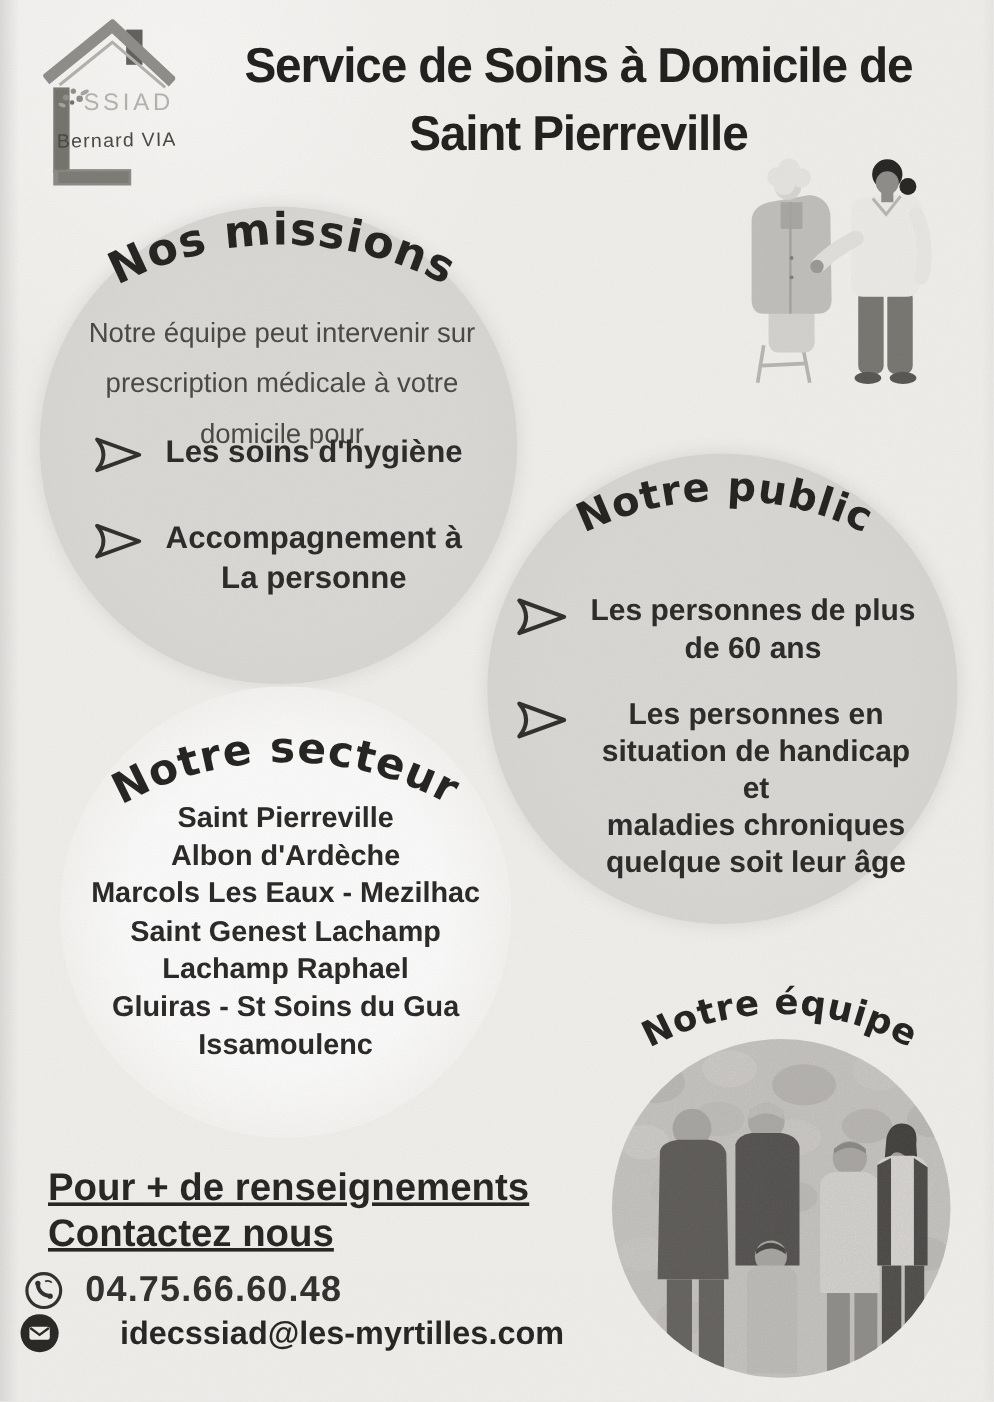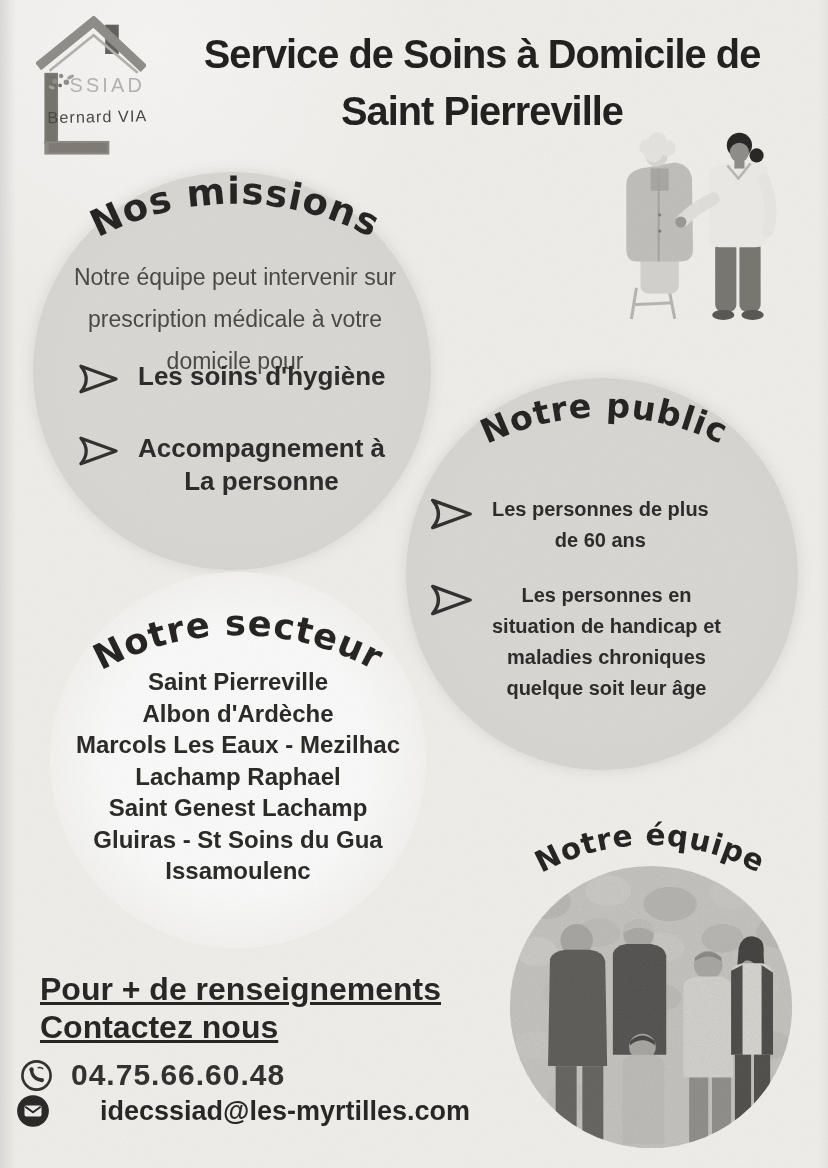--- a/index.html
+++ b/index.html
@@ -30,21 +30,21 @@
   .arc-head{position:absolute;overflow:visible;}
   .arc-head text{font-family:"DejaVu Sans","Liberation Sans",sans-serif;font-weight:700;fill:#1d1c1a;}
   
   .bullet-row{position:absolute;display:flex;align-items:flex-start;}
   .bullet-row .arrow{flex:0 0 auto;margin-right:16px;margin-top:3px;}
   .bullet-label{font-weight:700;font-size:26px;line-height:33px;color:#252422;white-space:pre-line;text-align:center;}
   .intro{
     position:absolute;left:57px;top:256px;width:356px;text-align:center;
     font-size:23px;line-height:42px;color:#45433f;white-space:pre-line;
   }
-  .p-label{font-size:20px;line-height:31px;}
+  .p-label{font-size:25px;line-height:31px;}
   
   .towns{position:absolute;left:58px;top:666px;width:360px;text-align:center;}
   .town{font-weight:700;font-size:24px;line-height:31.5px;color:#232220;}
   
   .team-photo{position:absolute;left:508px;top:864px;width:286px;height:286px;}
   
   .contact{position:absolute;left:40px;top:970px;}
   .contact-line{font-weight:700;font-size:32px;line-height:38px;color:#1f1e1c;text-decoration:underline;}
   .contact-row{position:absolute;display:flex;align-items:center;justify-content:space-between;}
   .row-phone{left:20px;top:1058px;}
@@ -187,22 +187,22 @@
     <div class="bullet-label p-label">Les personnes en
 situation de handicap et
 maladies chroniques
 quelque soit leur âge</div>
   </div>
 
   <div class="towns">
     <div class="town">Saint Pierreville</div>
     <div class="town">Albon d'Ardèche</div>
     <div class="town">Marcols Les Eaux - Mezilhac</div>
+    <div class="town">Saint Genest Lachamp</div>
     <div class="town">Lachamp Raphael</div>
-    <div class="town">Saint Genest Lachamp</div>
     <div class="town">Gluiras - St Soins du Gua</div>
     <div class="town">Issamoulenc</div>
   </div>
 
   <svg class="team-photo" viewBox="0 0 300 300">
     <defs>
       <clipPath id="photoClip">
           <circle cx="150" cy="150" r="148"></circle>
         </clipPath>
       <filter id="grain">

